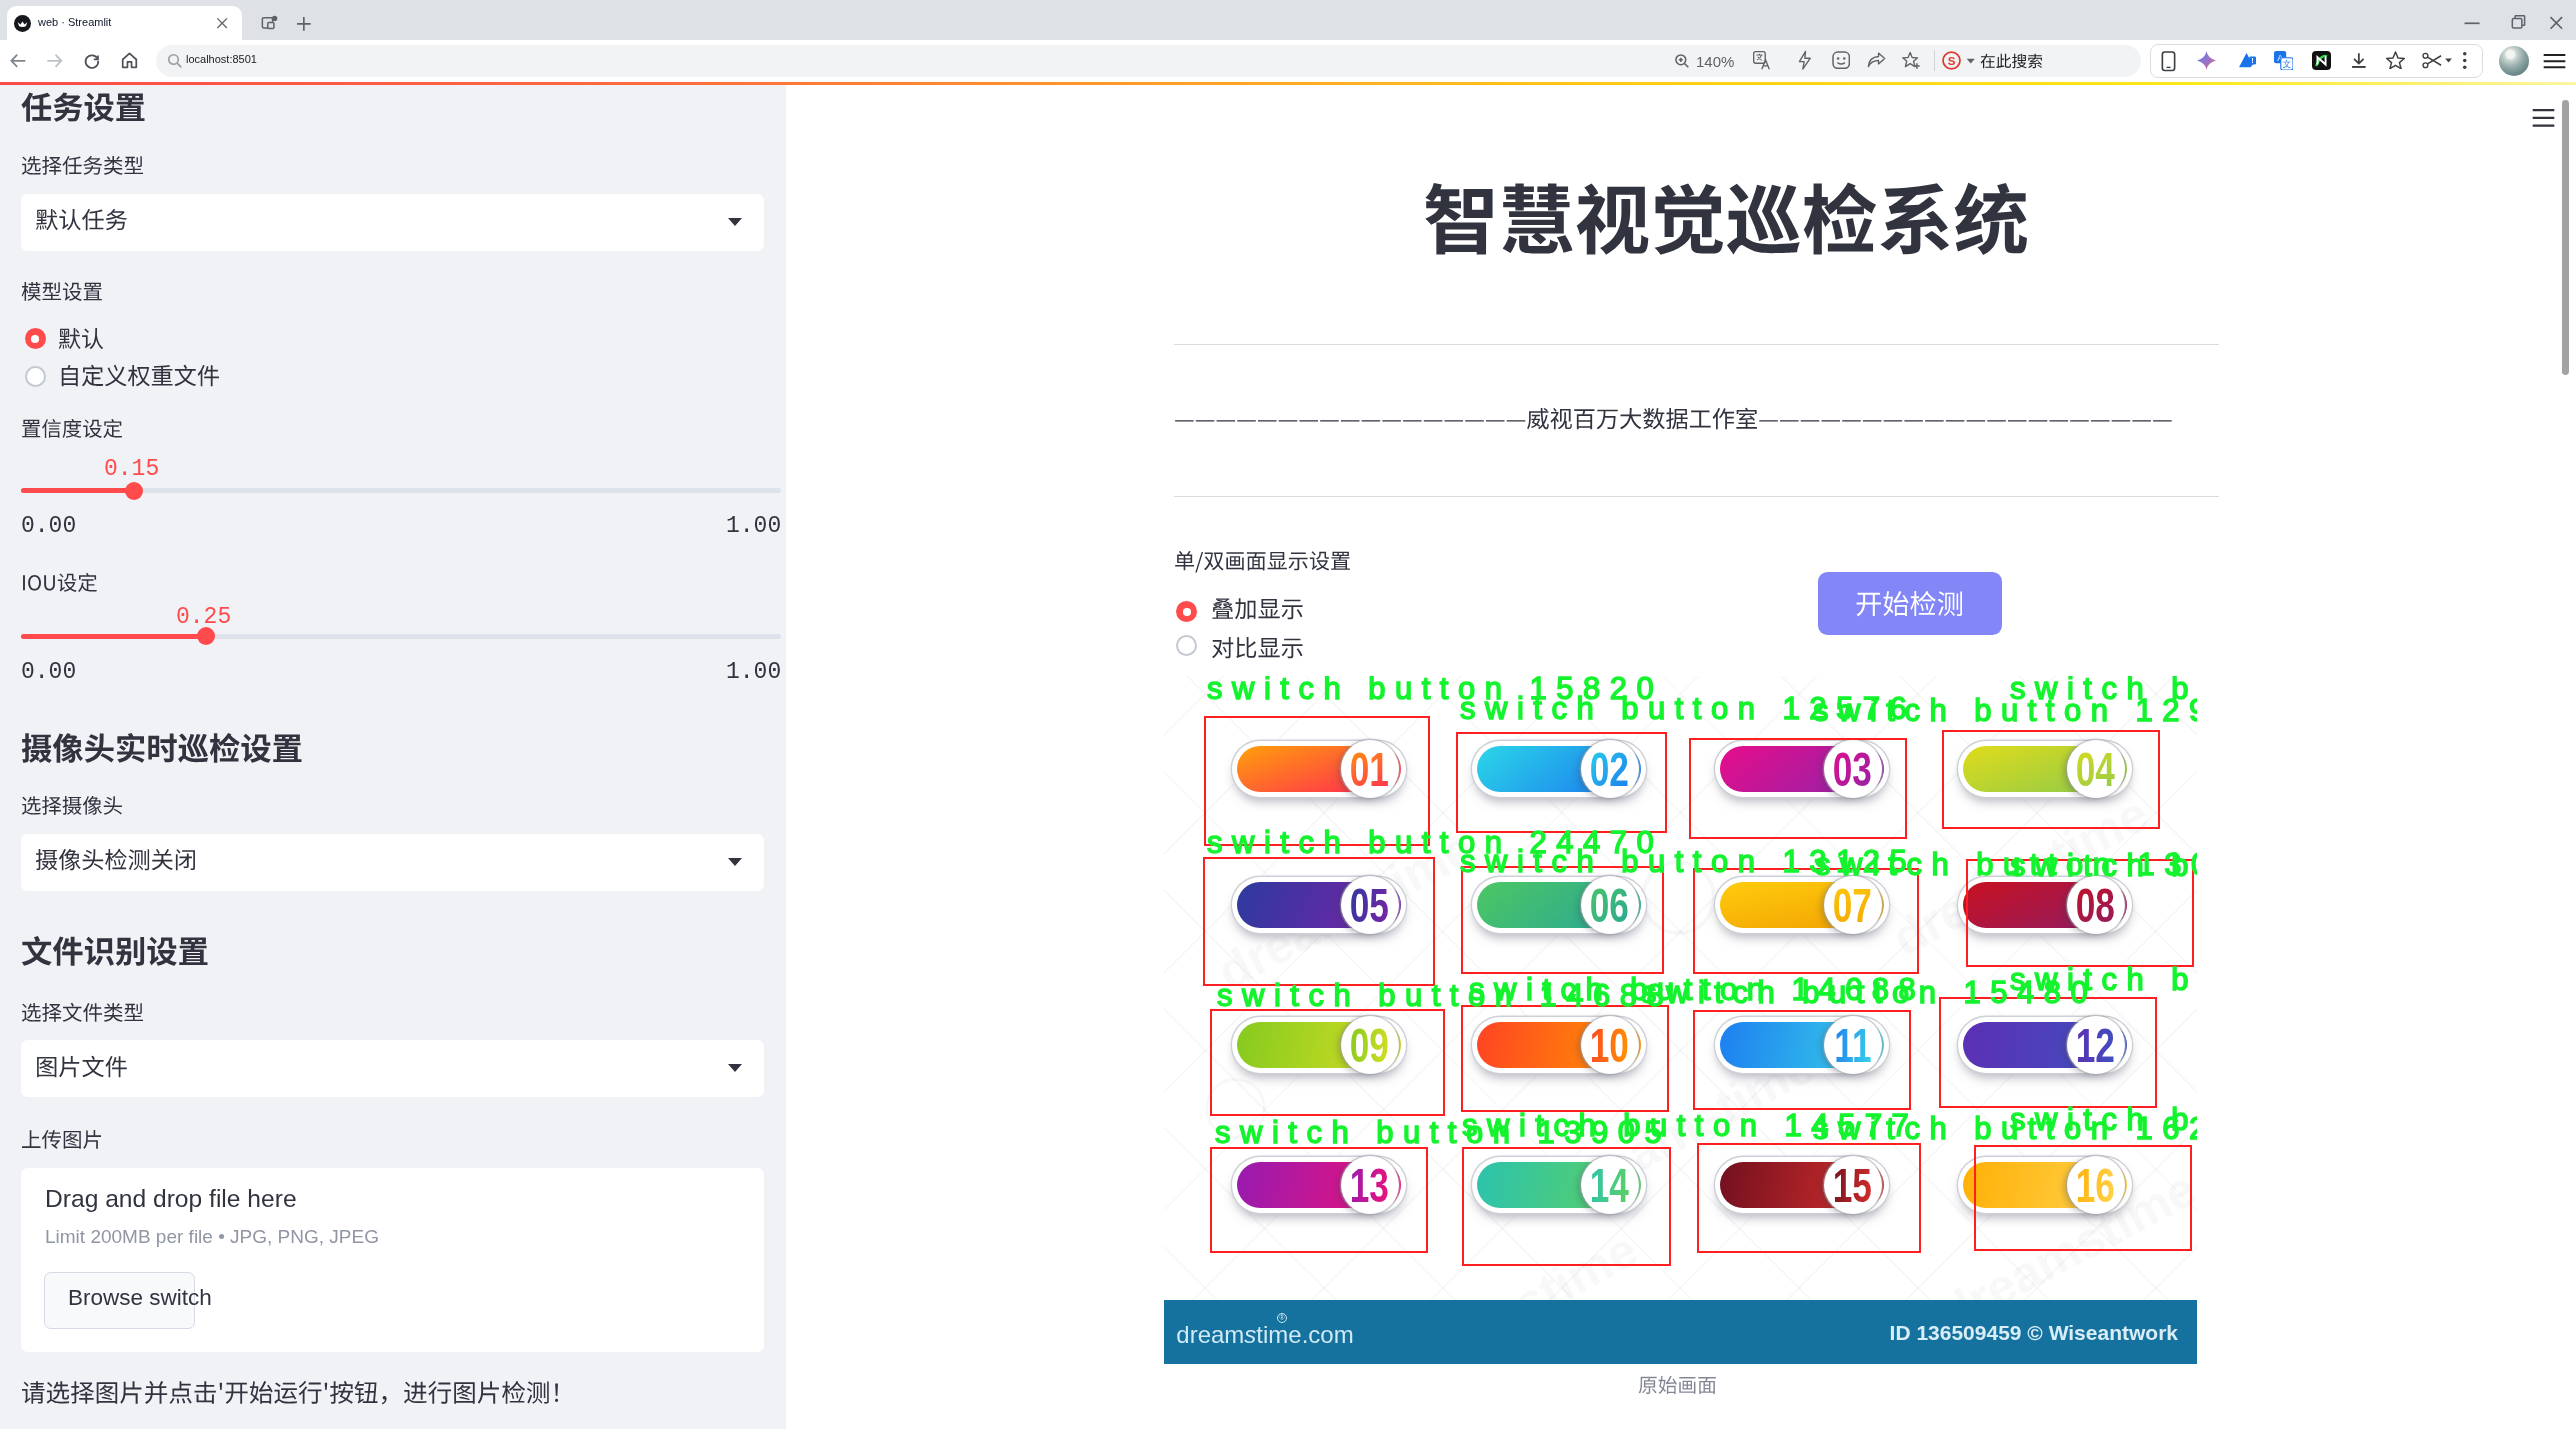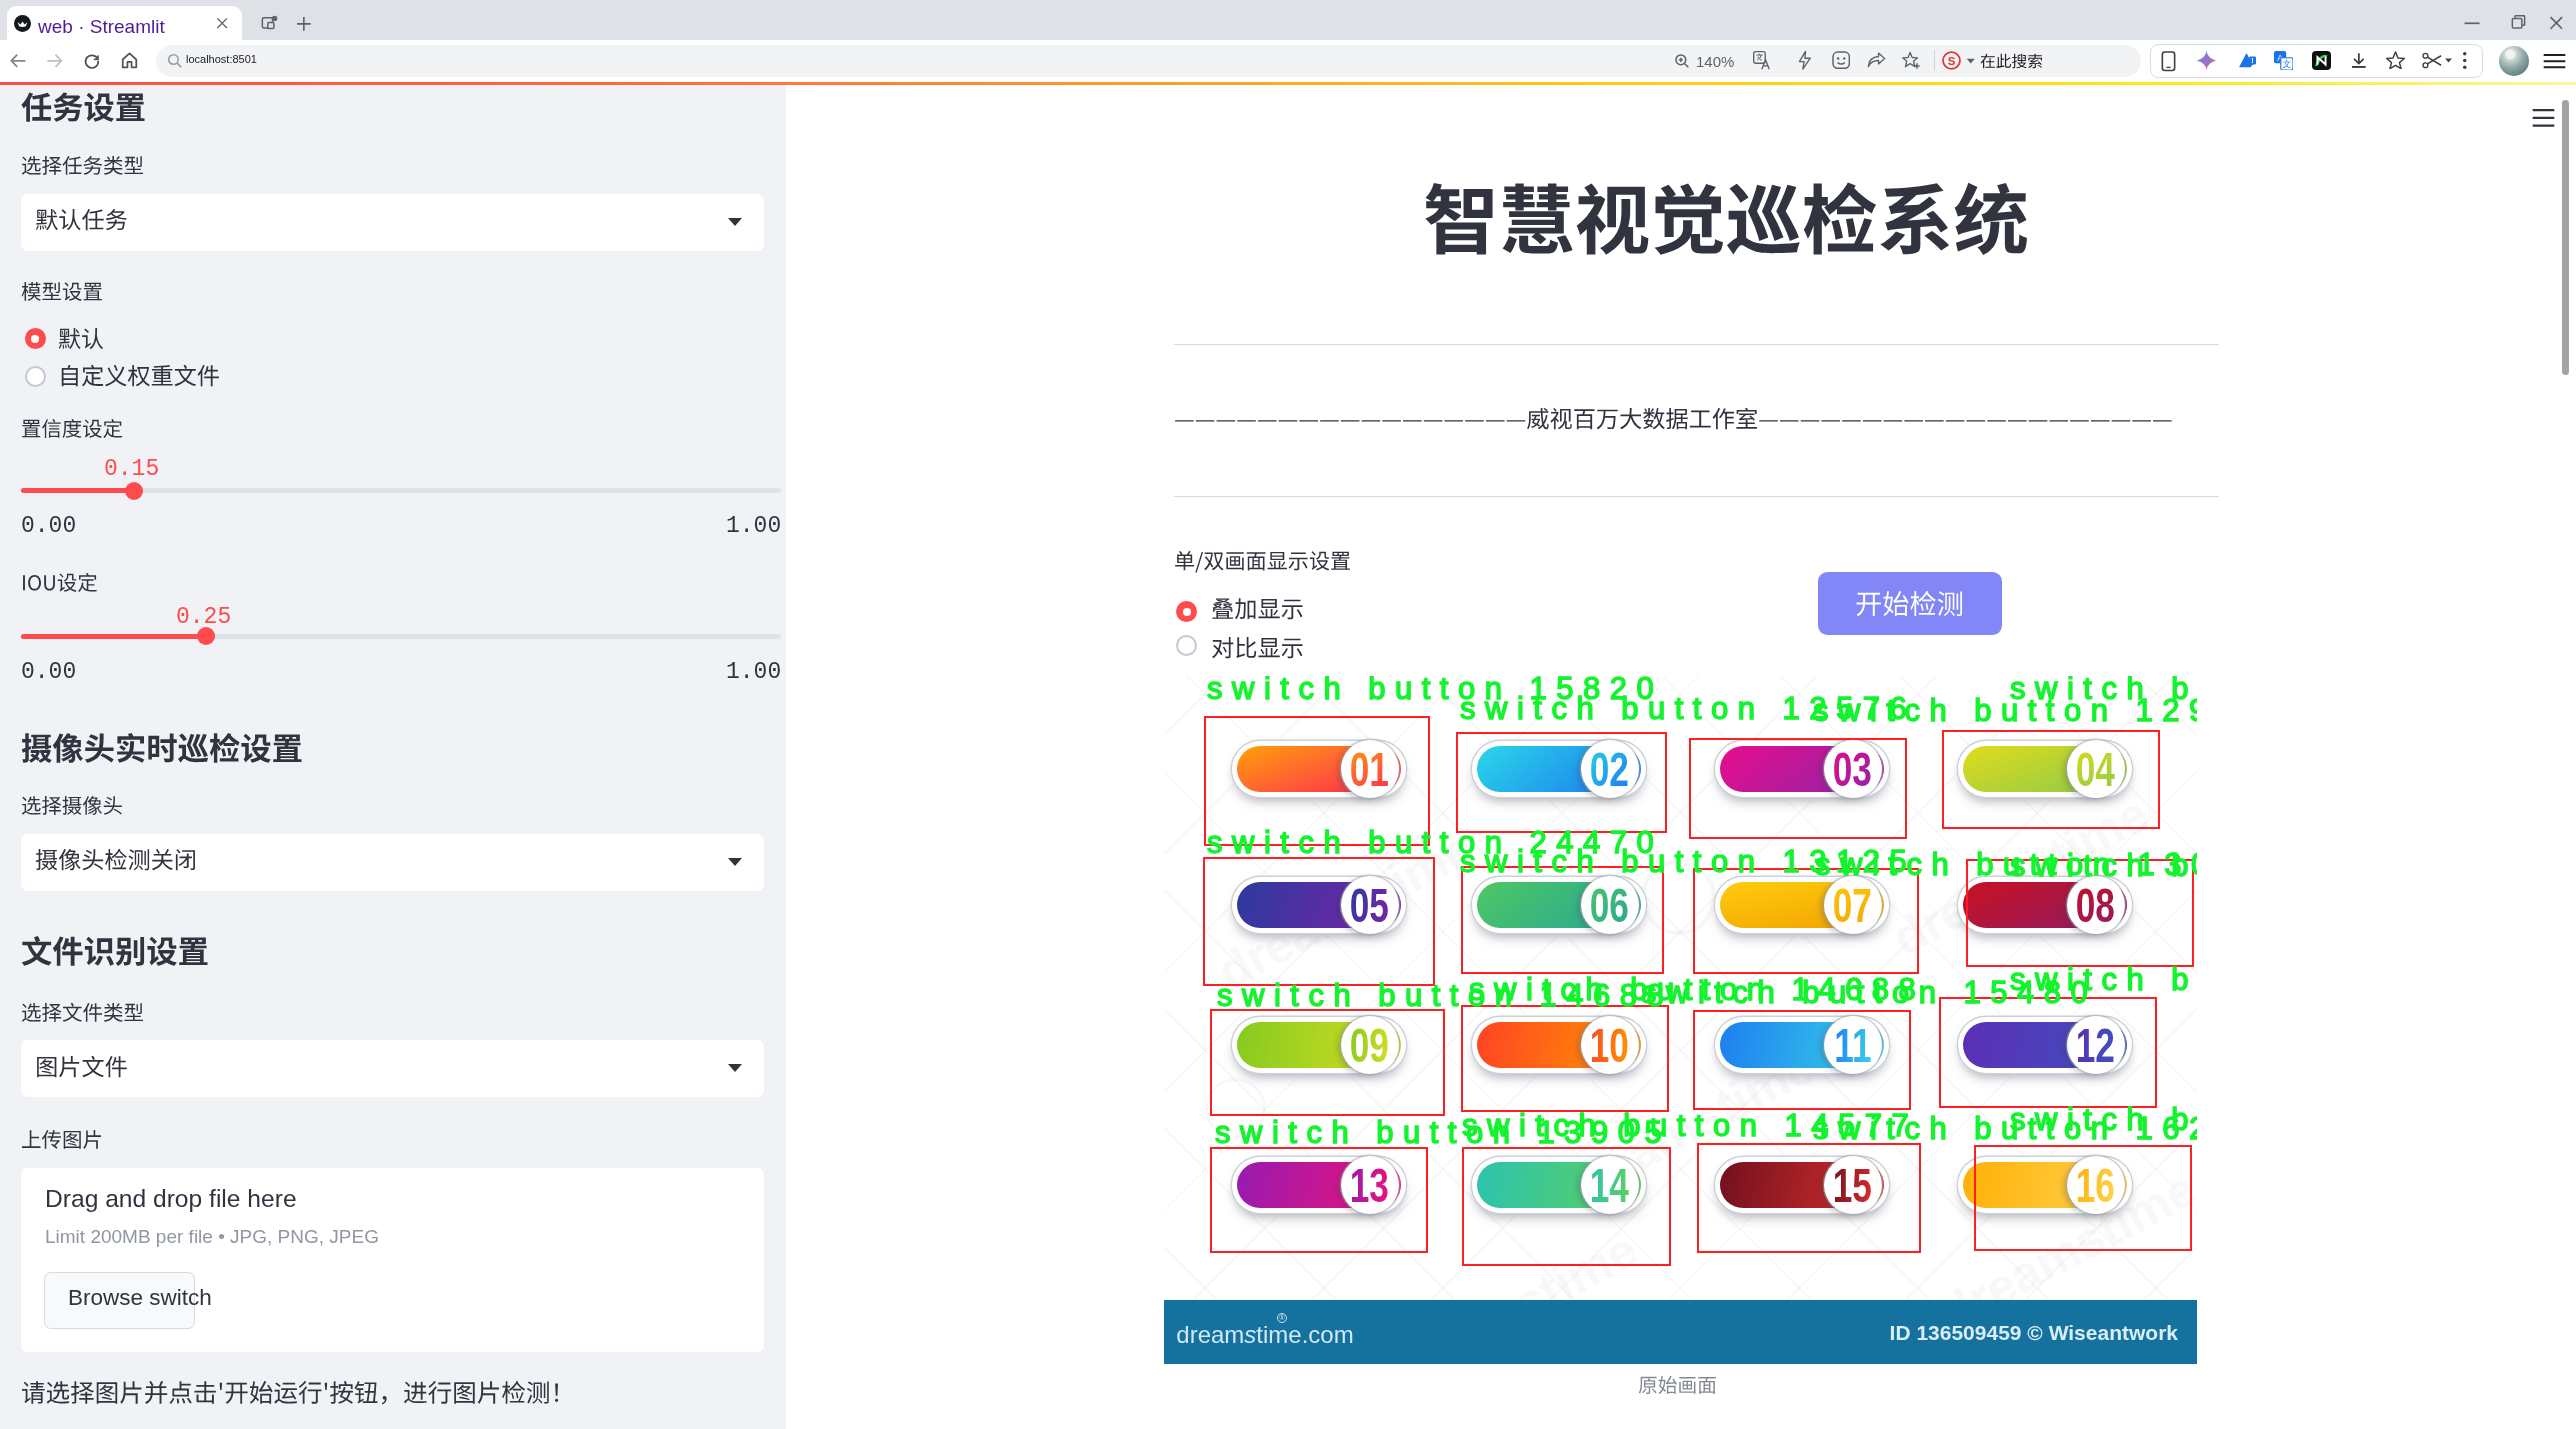--- a/index.html
+++ b/index.html
@@ -40,21 +40,21 @@
     <svg class="abs" style="left:2455px;top:11px" width:170="" width="116" height="24.6" viewBox="0 0 170 36">
       <path d="M14 18 H36" stroke="#5f6368" stroke-width="2.5" fill="none"></path>
       <rect x="84" y="11" width="14" height="14" fill="none" stroke="#5f6368" stroke-width="2.2" rx="2"></rect>
       <path d="M88 11 V8 Q88 7 89 7 H101 Q102 7 102 8 V20 Q102 21 101 21 H98" fill="none" stroke="#5f6368" stroke-width="2.2"></path>
       <path d="M140 9 L157 26 M157 9 L140 26" stroke="#5f6368" stroke-width="2.5"></path>
     </svg>
     <svg class="abs" style="left:14.3px;top:15px" width="17" height="17" viewBox="0 0 25 25">
       <circle cx="12.5" cy="12.5" r="12.5" fill="#15181d"></circle>
       <path d="M5.5 10.5 L9.5 14 L12.5 9.5 L15.5 14 L19.5 10.5 L17.5 16.5 Q12.5 18.5 7.5 16.5 Z" fill="#fff"></path>
     </svg>
-    <div class="abs" style="left:38px;top:16.4px;font-size:19px;color:#4c1d95">web · Streamlit</div>
+    <div class="abs" style="left:38px;top:16.4px;font-size:11px;color:#0f172a">web · Streamlit</div>
     <svg class="abs" style="left:216px;top:17px" width="12.3" height="12.3" viewBox="0 0 18 18">
       <path d="M2 2 L16 16 M16 2 L2 16" stroke="#5f6368" stroke-width="2"></path>
     </svg>
     <svg class="abs" style="left:261px;top:15px" width="17.7" height="17.7" viewBox="0 0 26 26">
       <rect x="2" y="4" width="15" height="15" rx="2" fill="none" stroke="#5f6368" stroke-width="2.2"></rect>
       <rect x="10" y="11" width="9" height="9" rx="1.5" fill="#dee1e6" stroke="#5f6368" stroke-width="2.2"></rect>
       <circle cx="20" cy="5" r="4" fill="#5f6368"></circle>
     </svg>
     <svg class="abs" style="left:295px;top:15px" width="17.7" height="17.7" viewBox="0 0 26 26">
       <path d="M13 3 V23 M3 13 H23" stroke="#5f6368" stroke-width="2.4"></path>

